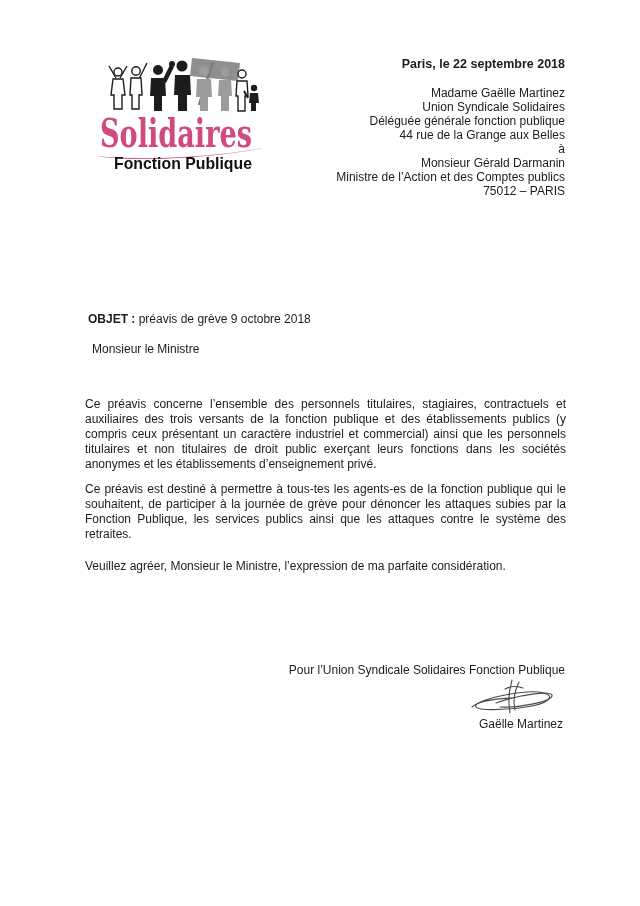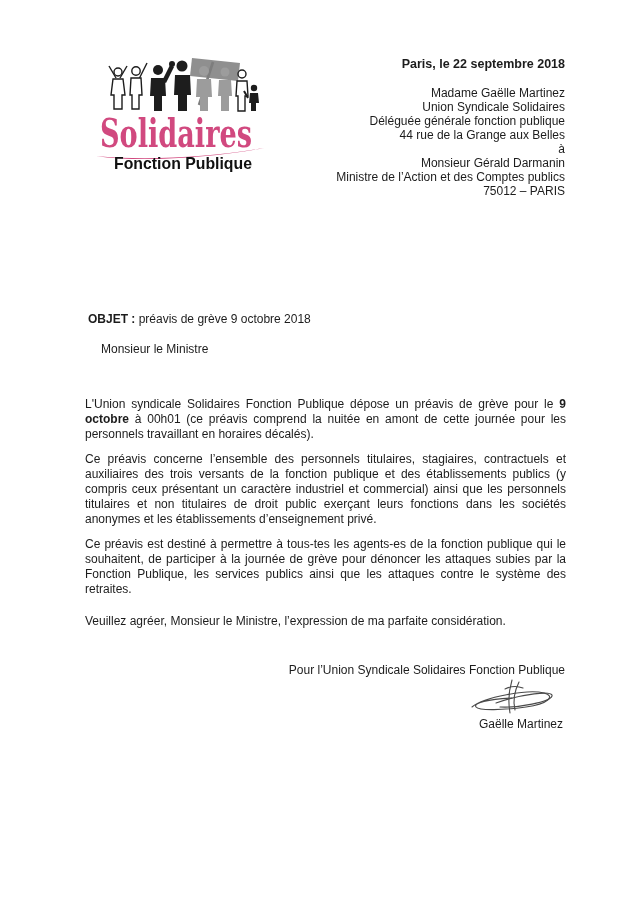--- a/index.html
+++ b/index.html
@@ -13,21 +13,21 @@
   }
   
   .logo{position:absolute;left:92px;top:57px;width:222px;height:116px;}
   
   .hdr{position:absolute;top:57px;right:75px;text-align:right;font-size:12px;line-height:14px;}
   .hdr .date{font-weight:bold;font-size:12.5px;margin-bottom:15px;}
   
   .objet{position:absolute;left:88px;top:279px;font-size:12px;margin-top:33px;}
   .objet b{font-weight:bold;}
   
-  .salut{position:absolute;left:101px;top:342px;font-size:12px;}
+  .salut{position:absolute;left:92px;top:342px;font-size:12px;}
   
   .letter-body{position:absolute;left:85px;top:397px;width:481px;font-size:12px;line-height:15px;}
   .letter-body p{margin:0 0 10px 0;text-align:justify;}
   .letter-body p.closing{margin-top:17px;text-align:left;}
   .bold{font-weight:bold;}
   
   .onbehalf{position:absolute;top:663px;right:75px;font-size:12px;}
   .sig{position:absolute;top:676px;right:84px;width:90px;height:44px;}
   .signatory{position:absolute;top:717px;right:77px;font-size:12px;}
 </style>
@@ -112,21 +112,20 @@
     <div>75012 – PARIS</div>
   </div>
 
   <div class="objet">
     <b>OBJET :</b><span> préavis de grève 9 octobre 2018</span>
   </div>
 
   <div class="salut">Monsieur le Ministre</div>
 
   <div class="letter-body">
-    <p><span>L'Union syndicale Solidaires Fonction Publique dépose un préavis de grève pour le </span><span class="bold">9 octobre</span><span> à 00h01 (ce préavis comprend la nuitée en amont de cette journée pour les personnels travaillant en horaires décalés).</span></p>
     <p>Ce préavis concerne l’ensemble des personnels titulaires, stagiaires, contractuels et auxiliaires des trois versants de la fonction publique et des établissements publics (y compris ceux présentant un caractère industriel et commercial) ainsi que les personnels titulaires et non titulaires de droit public exerçant leurs fonctions dans les sociétés anonymes et les établissements d’enseignement privé.</p>
     <p>Ce préavis est destiné à permettre à tous-tes les agents-es de la fonction publique qui le souhaitent, de participer à la journée de grève pour dénoncer les attaques subies par la Fonction Publique, les services publics ainsi que les attaques contre le système des retraites.</p>
     <p class="closing">Veuillez agréer, Monsieur le Ministre, l’expression de ma parfaite considération.</p>
   </div>
 
   <div class="onbehalf">Pour l’Union Syndicale Solidaires Fonction Publique</div>
 
   <div class="sig">
     <svg width="90" height="44" viewBox="0 0 90 44" xmlns="http://www.w3.org/2000/svg" fill="none" stroke="#4a4a4a" stroke-width="1.1" stroke-linecap="round">
       <path d="M6,31 C 18,21 62,13 78,17 C 90,20 82,28 60,31 C 38,34 13,35 10,31 C 7,27 22,23 46,22"></path>

